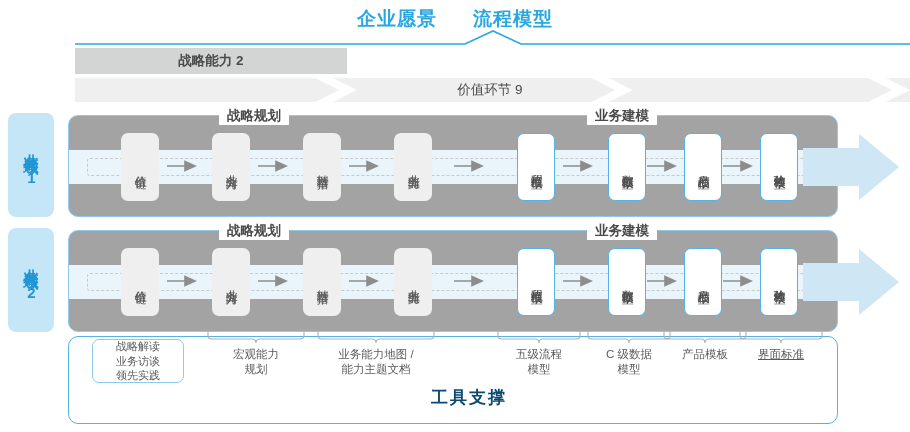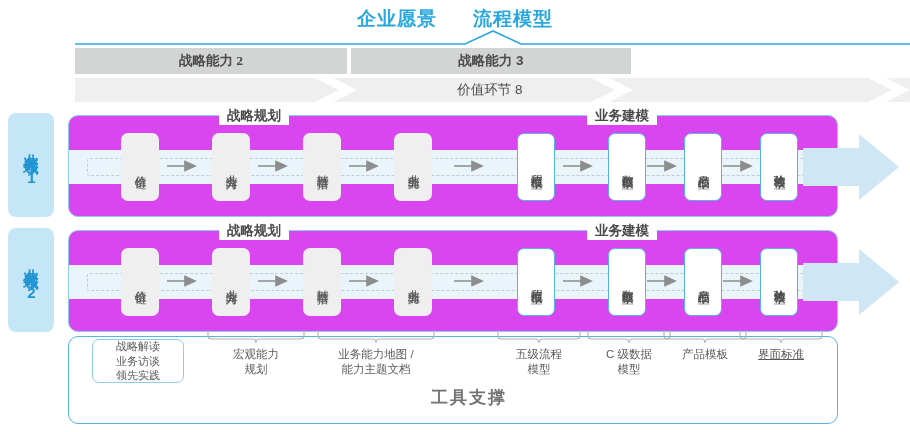--- a/index.html
+++ b/index.html
@@ -22,21 +22,21 @@
   .vision-connector { position: absolute; top: 30px; left: 75px; width: 835px; height: 18px; }
 
   
   .cap-row { position: absolute; top: 48px; left: 75px; width: 835px; height: 26px;
              display: flex; gap: 4px; }
   .cap-cell {
     background: #d3d4d4; color: #4a4a4a; font-size: 13.5px; font-weight: bold;
     display: flex; align-items: center; justify-content: center;
   }
   .cap-cell.c1 { width: 275px; }
-  .cap-cell.c2 { width: 272px; font-family: Liberation Serif, serif; }
+  .cap-cell.c2 { width: 272px; }
   .cap-cell.c3 { width: 280px; }
 
   
   .vc-band { position: absolute; top: 78px; left: 75px; width: 835px; height: 24px; }
   .vc-label {
     position: absolute; top: 0; height: 24px; display: flex;
     align-items: center; justify-content: center;
     font-size: 13.5px; color: #4a4a4a; font-weight: normal;
   }
   .vc-label.v1 { left: 0;   width: 275px; }
@@ -53,21 +53,21 @@
     writing-mode: vertical-rl; text-orientation: upright;
     color: #2196d4; font-size: 15px; font-weight: bold; letter-spacing: 2px;
     line-height: 1.05;
   }
   .domain-tab.d1 { top: 113px; height: 104px; }
   .domain-tab.d2 { top: 228px; height: 104px; }
 
   
   .flow-row {
     position: absolute; left: 68px; width: 770px;
-    border: 1px solid #8fcbe8; border-radius: 10px; background: #d946ef;
+    border: 1px solid #8fcbe8; border-radius: 10px; background: #a3a3a3;
   }
   .flow-row.r1 { top: 115px; height: 102px; }
   .flow-row.r2 { top: 230px; height: 102px; }
 
   
   .sec-head {
     position: absolute; top: -9px; background: #ffffff; padding: 0 8px;
     font-size: 13.5px; font-weight: bold; color: #4a4a4a; white-space: nowrap;
   }
   .sec-head.planning { left: 150px; }
@@ -120,54 +120,51 @@
     display: flex; flex-direction: column; align-items: center; justify-content: center;
     color: #5b5b5b; font-size: 11px; line-height: 1.32; z-index: 4;
   }
   .tool-label {
     position: absolute; text-align: center; color: #5b5b5b;
     font-size: 11.5px; line-height: 1.32; z-index: 4;
   }
   .brace { position: absolute; z-index: 3; }
   .tool-title {
     position: absolute; left: 0; top: 386px; width: 910px; text-align: center;
-    color: #737373; font-size: 17px; font-weight: bold; letter-spacing: 2px; padding-left: 28px;
+    color: #0c4a6e; font-size: 17px; font-weight: bold; letter-spacing: 2px; padding-left: 28px;
   }
 </style>
 </head>
 <body>
 
 <div id="root">
 
   <div class="vision-titles">
     <span class="vision-title">企业愿景</span>
     <span class="vision-title">流程模型</span>
   </div>
 
   <svg class="vision-connector" viewBox="0 0 835 18" preserveAspectRatio="none">
     <path d="M0,14 L390,14 L418,1 L446,14 L835,14" fill="none" stroke="#29a8e0" stroke-width="1.6"></path>
   </svg>
 
   <div class="cap-row">
     <div class="cap-cell c2">
       <span>战略能力 2</span>
-    </div>
-    <div class="cap-cell c3">
-      <span>战略能力 3</span>
     </div>
   </div>
 
   <div class="vc-band">
     <svg width="835" height="24" viewBox="0 0 835 24" preserveAspectRatio="none">
       <rect x="0" y="0" width="835" height="24" fill="#efefef"></rect>
       <polygon points="258,0 282,12 258,24 240,24 264,12 240,0" fill="#ffffff"></polygon>
       <polygon points="534,0 558,12 534,24 516,24 540,12 516,0" fill="#ffffff"></polygon>
       <polygon points="811,0 835,12 811,24 793,24 817,12 793,0" fill="#ffffff"></polygon>
     </svg>
-    <div class="vc-label v2">价值环节 8</div>
+    <div class="vc-label v2">价值环节 9</div>
   </div>
 
   <div class="domain-tab d1">
     <span class="vtext">业务领域 1</span>
   </div>
   <div class="domain-tab d2">
     <span class="vtext">业务领域 2</span>
   </div>
 
   <div class="flow-row r1">

